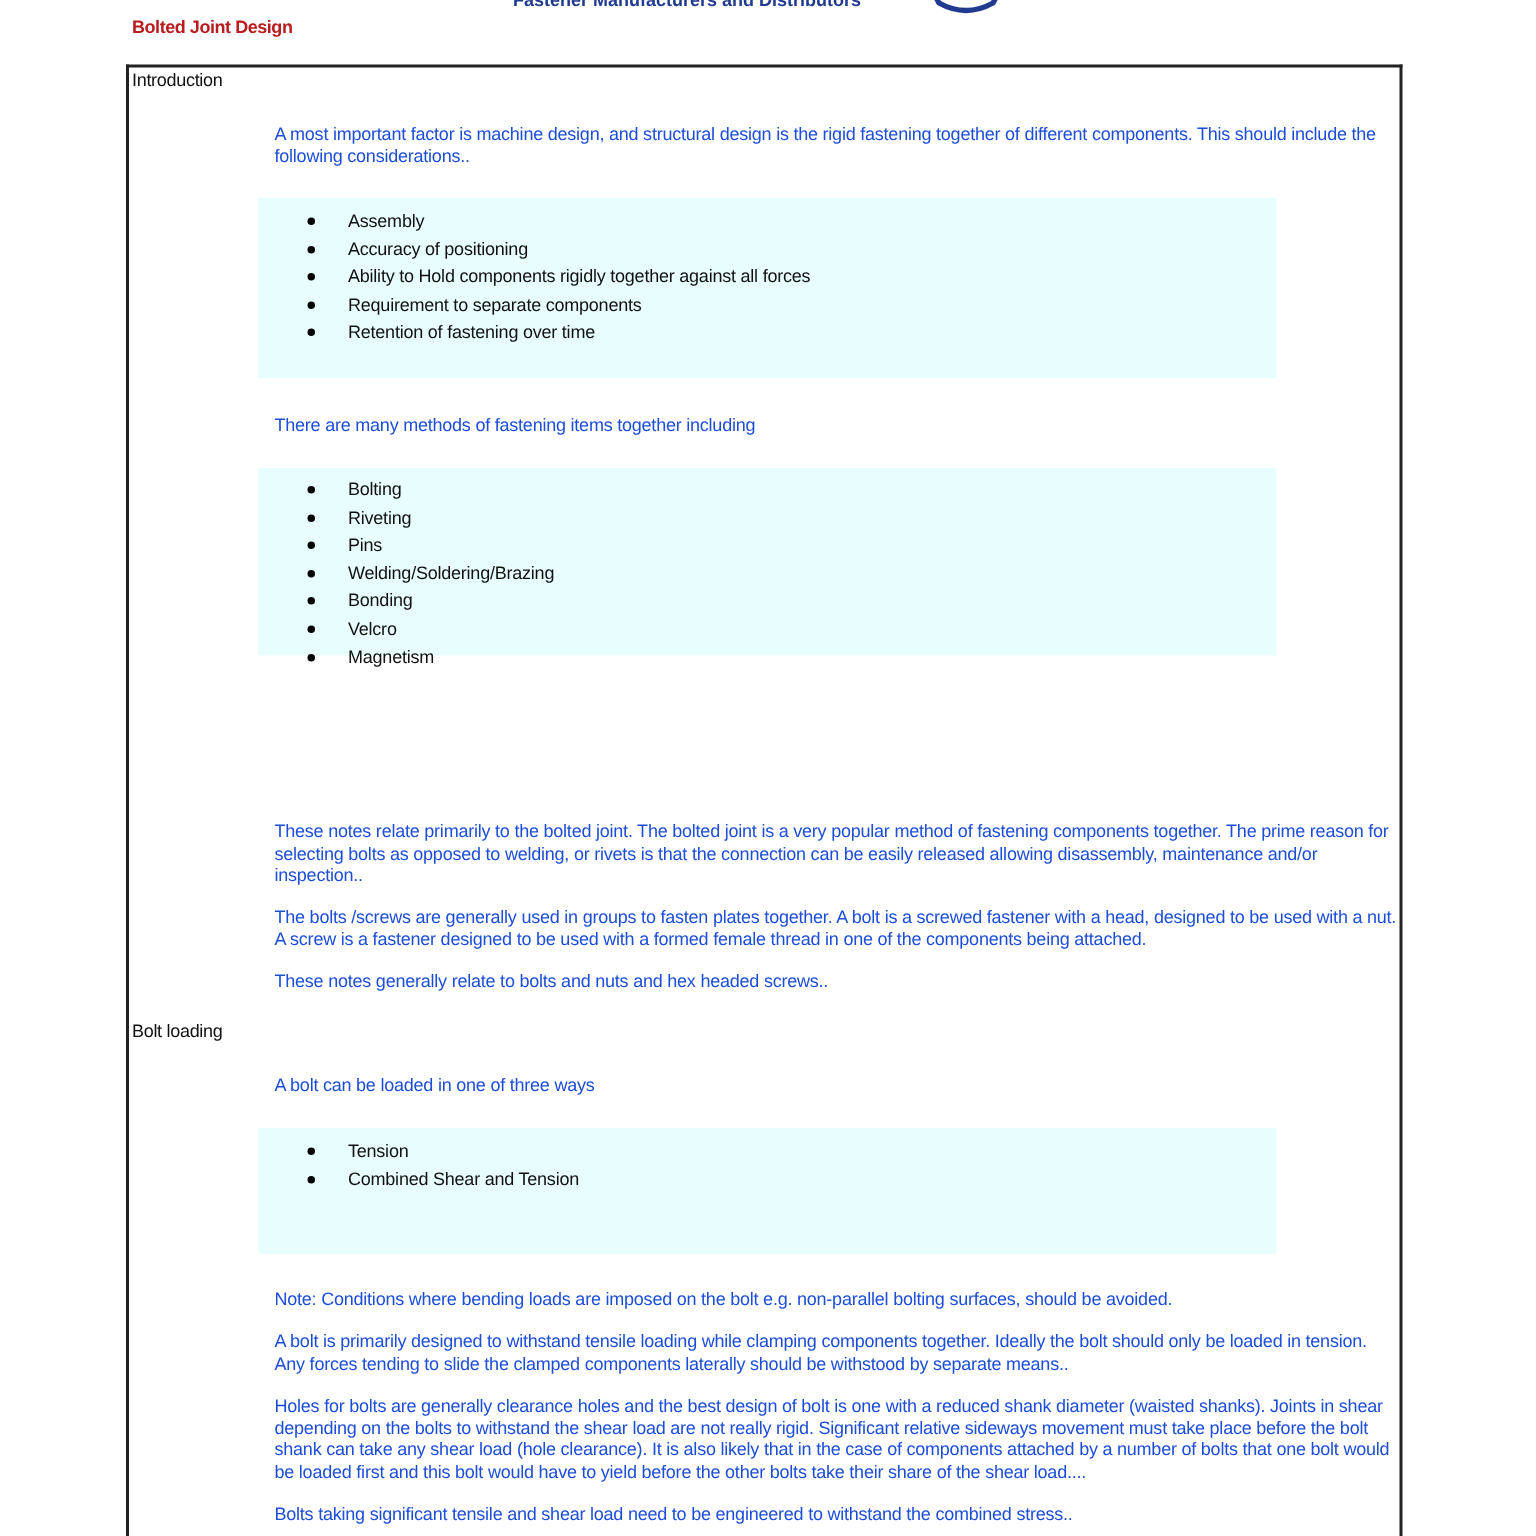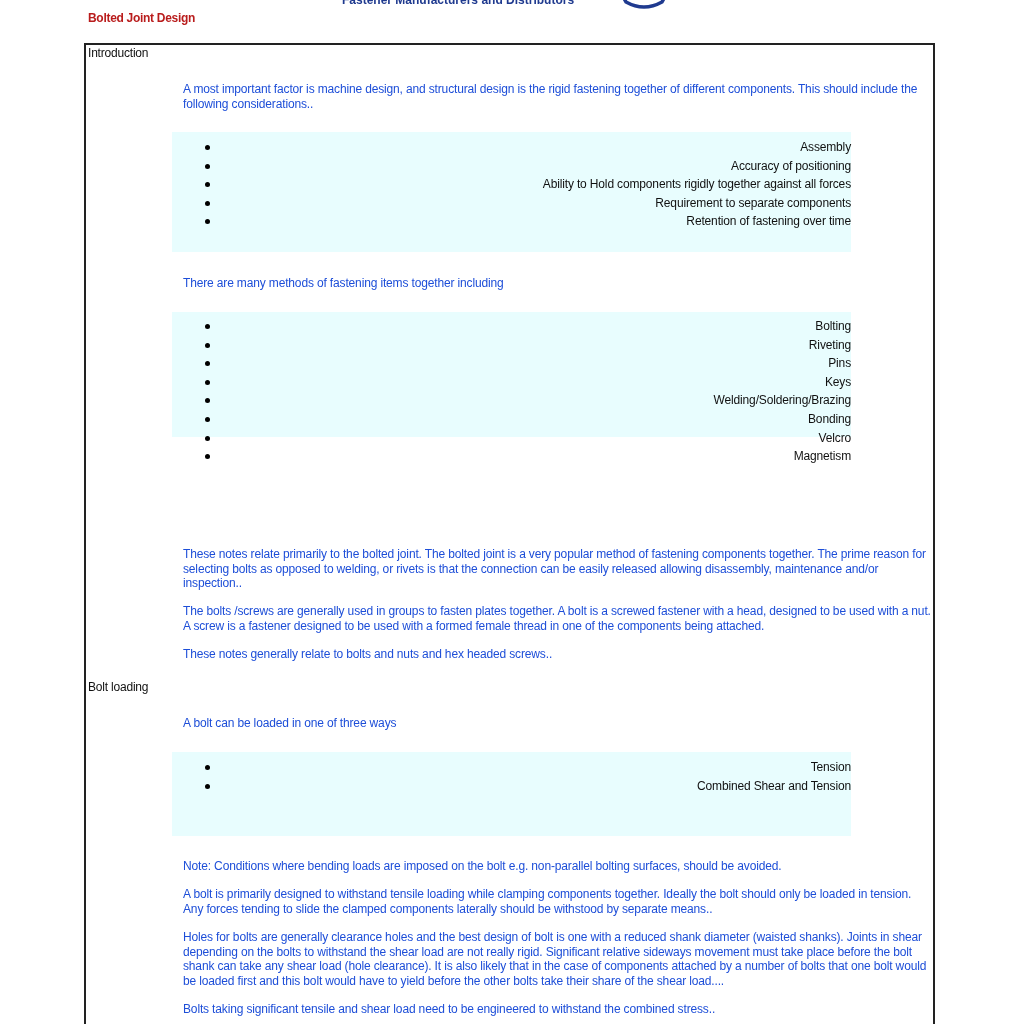--- a/index.html
+++ b/index.html
@@ -68,21 +68,20 @@
     .list-box {
       position: absolute;
       left: 172px;
       width: 679px;
       background: #e8fdfe;
     }
     .list-box ul {
       list-style: none;
       margin: 0;
       padding: 0;
-      text-align: right;
     }
     .list-box li {
       position: relative;
       font-size: 12px;
       height: 18.6px;
       line-height: 18.6px;
       padding-left: 60px;
       color: #111;
       letter-spacing: -0.15px;
     }
@@ -122,21 +121,20 @@
   </ul>
 </div>
 
 <div class="para" style="top:276px;">There are many methods of fastening items together including</div>
 
 <div class="list-box" style="top:312px; height:125px;">
   <ul style="padding-top:5px;">
     <li><span class="bullet"></span><span>Bolting</span></li>
     <li><span class="bullet"></span><span>Riveting</span></li>
     <li><span class="bullet"></span><span>Pins</span></li>
-    <li><span class="bullet"></span><span>Keys</span></li>
     <li><span class="bullet"></span><span>Welding/Soldering/Brazing</span></li>
     <li><span class="bullet"></span><span>Bonding</span></li>
     <li><span class="bullet"></span><span>Velcro</span></li>
     <li><span class="bullet"></span><span>Magnetism</span></li>
   </ul>
 </div>
 
 <div class="para" style="top:547px;">These notes relate primarily to the bolted joint. The bolted joint is a very popular method of fastening components together. The prime reason for selecting bolts as opposed to welding, or rivets is that the connection can be easily released allowing disassembly, maintenance and/or inspection..</div>
 <div class="para" style="top:604px;">The bolts /screws are generally used in groups to fasten plates together. A bolt is a screwed fastener with a head, designed to be used with a nut. A screw is a fastener designed to be used with a formed female thread in one of the components being attached.</div>
 <div class="para" style="top:647px;">These notes generally relate to bolts and nuts and hex headed screws..</div>

